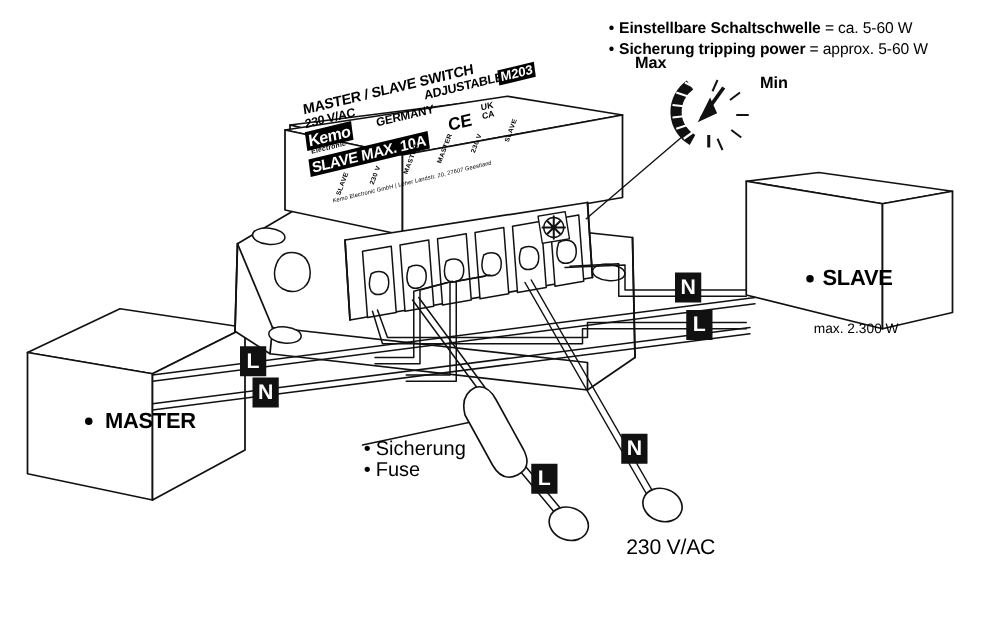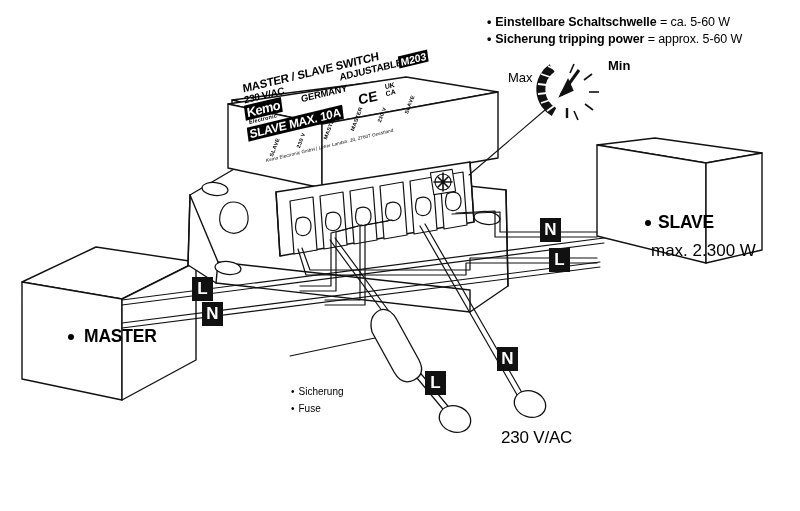--- a/index.html
+++ b/index.html
@@ -15,34 +15,34 @@
 
   .txt{position:absolute;white-space:nowrap;}
 
   
   #spec{position:absolute;left:487px;top:14px;}
   .spec-line{font-size:12.5px;line-height:17px;letter-spacing:-0.1px;}
   .spec-line .b{font-weight:bold;}
   .spec-line .bullet{font-weight:bold;margin-right:4px;}
 
   
-  #max-label{left:508px;top:70px;font-size:13px;font-weight:normal;}
+  #max-label{left:508px;top:42px;font-size:13px;font-weight:bold;}
   #min-label{left:588px;top:58px;font-size:13px;font-weight:bold;margin-left:20px;}
 
   
   #slave-title{left:658px;top:212px;font-size:17.5px;font-weight:bold;letter-spacing:-0.2px;}
-  #slave-sub{left:651px;top:241px;font-size:17px;}
+  #slave-sub{left:651px;top:257px;font-size:11px;}
   #slave-dot{position:absolute;left:645px;top:220px;width:6px;height:6px;border-radius:50%;background:#000;}
 
   
   #master-title{left:84px;top:326px;font-size:17.5px;font-weight:bold;letter-spacing:-0.2px;}
   #master-dot{position:absolute;left:68px;top:334px;width:6px;height:6px;border-radius:50%;background:#000;}
 
   
-  #fuse-callout{position:absolute;left:291px;top:352px;font-size:10px;line-height:16.5px;margin-top:32px;}
+  #fuse-callout{position:absolute;left:291px;top:352px;font-size:16px;line-height:16.5px;}
   #fuse-callout .bullet{margin-right:4px;}
 
   
   #input-callout{position:absolute;left:492px;top:426px;}
   #input-callout .big{font-size:17.5px;font-weight:bold;line-height:22px;letter-spacing:-0.2px;}
   #input-callout .vol{font-size:17px;font-weight:normal;line-height:23px;margin-left:9px;letter-spacing:-0.2px;}
   #input-callout .bullet{margin-right:3px;}
 
   
   .tag{

